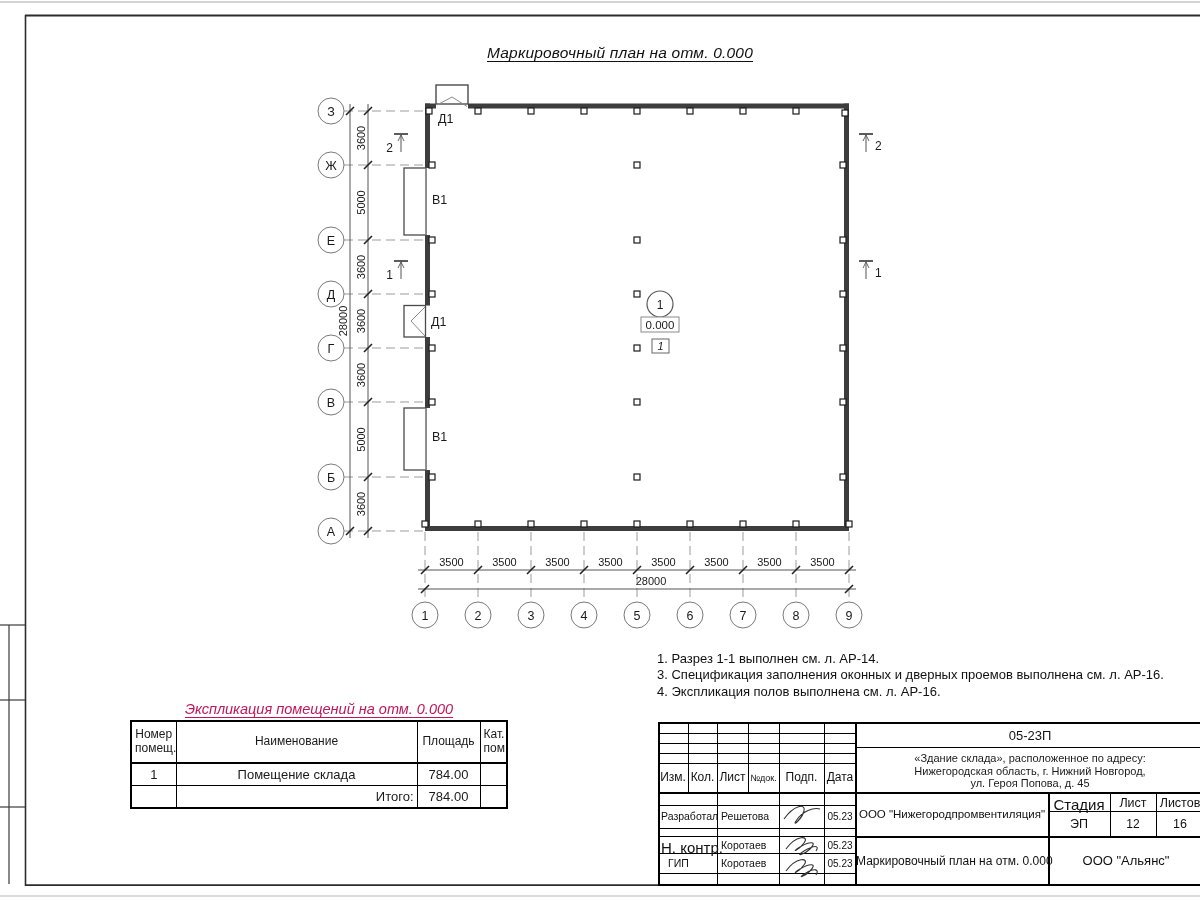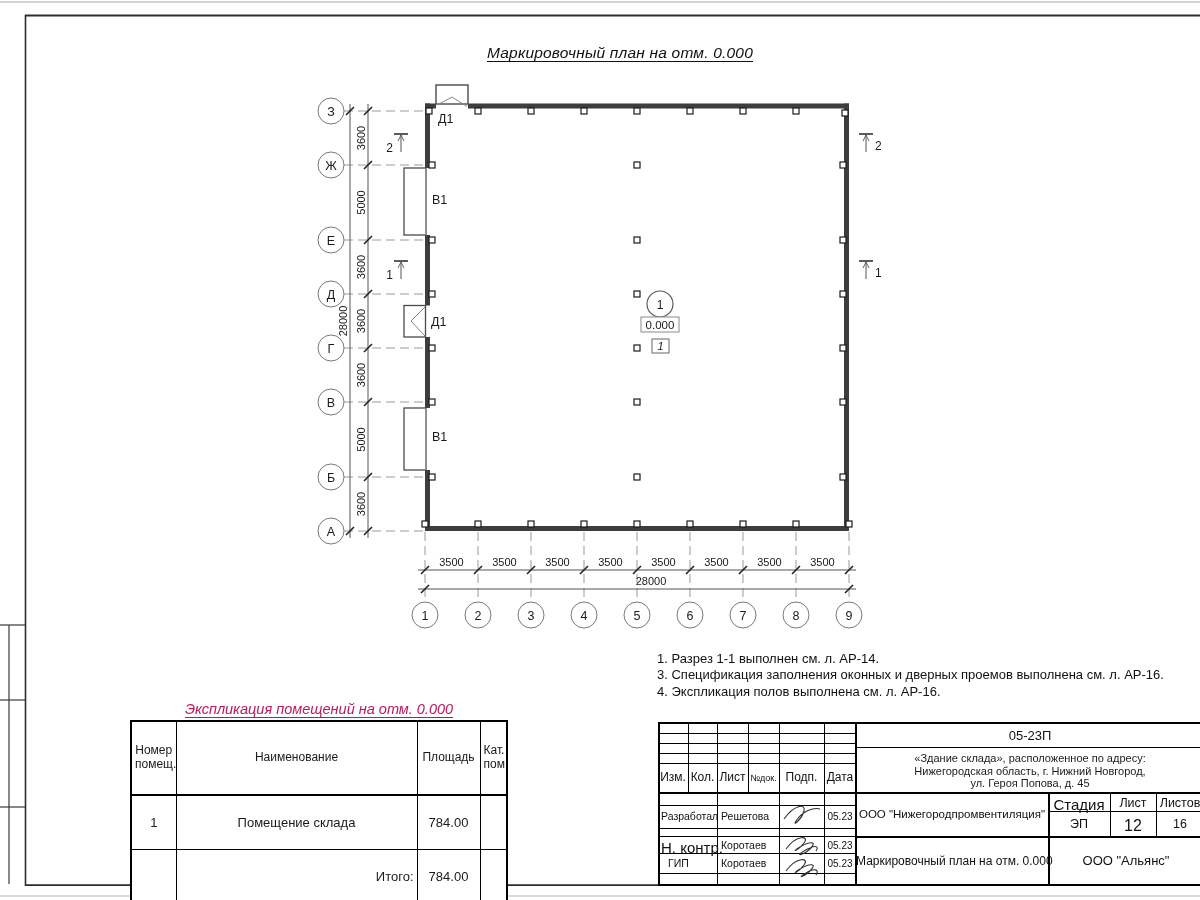--- a/index.html
+++ b/index.html
@@ -20,21 +20,21 @@
   }
 
   
   #schedule-title{
     left:130px;top:681px;width:378px;text-align:center;
     font-style:italic;font-size:14.5px;
     text-decoration:underline;text-underline-offset:3px;color:#be185d;margin-top:20px;
   }
   table.sched{border-collapse:collapse;table-layout:fixed;}
   table.sched td,table.sched th{
-    border:1px solid #000;padding:16px 3px;overflow:hidden;
+    border:1px solid #000;padding:0 3px;overflow:hidden;
     font-weight:normal;background:#fff;
   }
   table.sched{border:2px solid #000;}
   table.sched tr.hdr td{height:40px;text-align:center;font-size:12px;line-height:1.15;border-bottom:2px solid #000;}
   table.sched tr.data td{height:21px;font-size:13px;}
   .tc{text-align:center;} .tr{text-align:right;} .tl{text-align:center;}
 
   
   #notes{left:657px;top:651px;width:520px;font-size:13px;line-height:16.4px;color:#111;}
 
@@ -353,18 +353,18 @@
     <div>«Здание склада», расположенное по адресу:</div>
     <div>Нижегородская область, г. Нижний Новгород,</div>
     <div>ул. Героя Попова, д. 45</div>
   </div>
   <div class="tb-txt" style="left:198px;top:86px;width:192px;text-align:center;font-size:11.5px">ООО "Нижегородпромвентиляция"</div>
 
   <div class="tb-txt" style="left:390px;top:74px;width:62px;text-align:center;font-size:15px">Стадия</div>
   <div class="tb-txt" style="left:452px;top:74px;width:46px;text-align:center;font-size:12.5px">Лист</div>
   <div class="tb-txt" style="left:498px;top:74px;width:48px;text-align:center;font-size:12.5px">Листов</div>
   <div class="tb-txt" style="left:390px;top:95px;width:62px;text-align:center;font-size:12.5px">ЭП</div>
-  <div class="tb-txt" style="left:452px;top:95px;width:46px;text-align:center;font-size:16px">12</div>
+  <div class="tb-txt" style="left:452px;top:95px;width:46px;text-align:center;font-size:12px">12</div>
   <div class="tb-txt" style="left:498px;top:95px;width:48px;text-align:center;font-size:12.5px">16</div>
 
   <div class="tb-txt" style="left:198px;top:132px;width:192px;text-align:center;font-size:12px">Маркировочный план на отм. 0.000</div>
   <div class="tb-txt" style="left:390px;top:131px;width:156px;text-align:center;font-size:13px">ООО "Альянс"</div>
 </div>
 
 </body></html>

